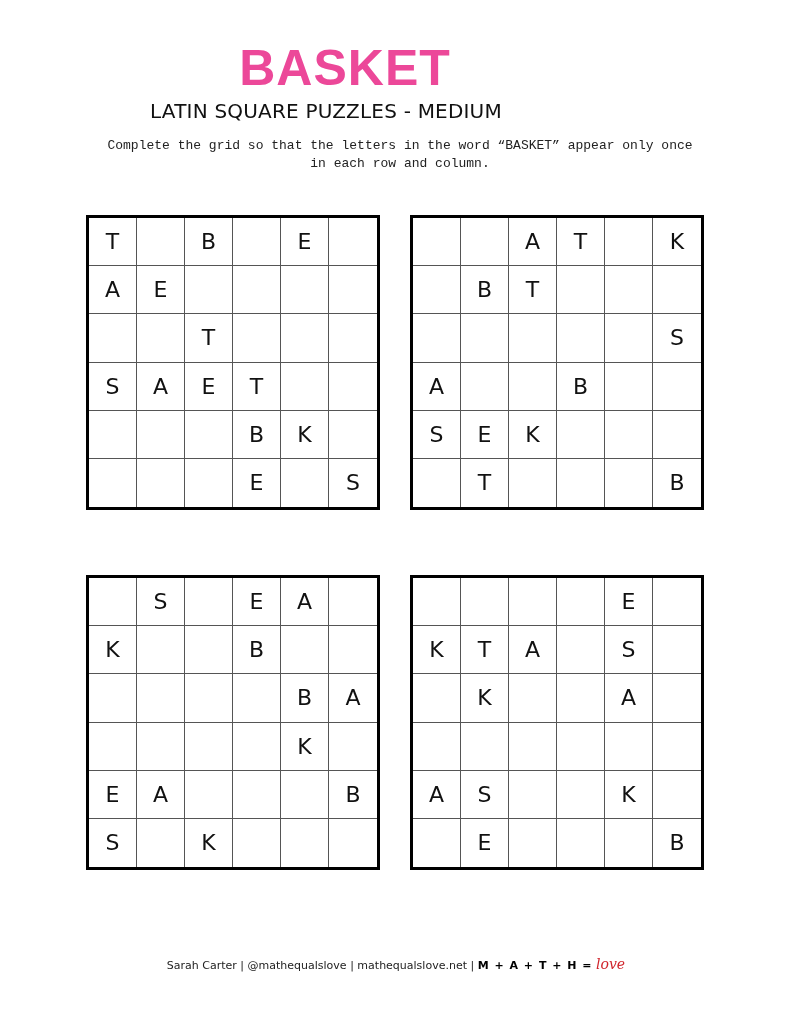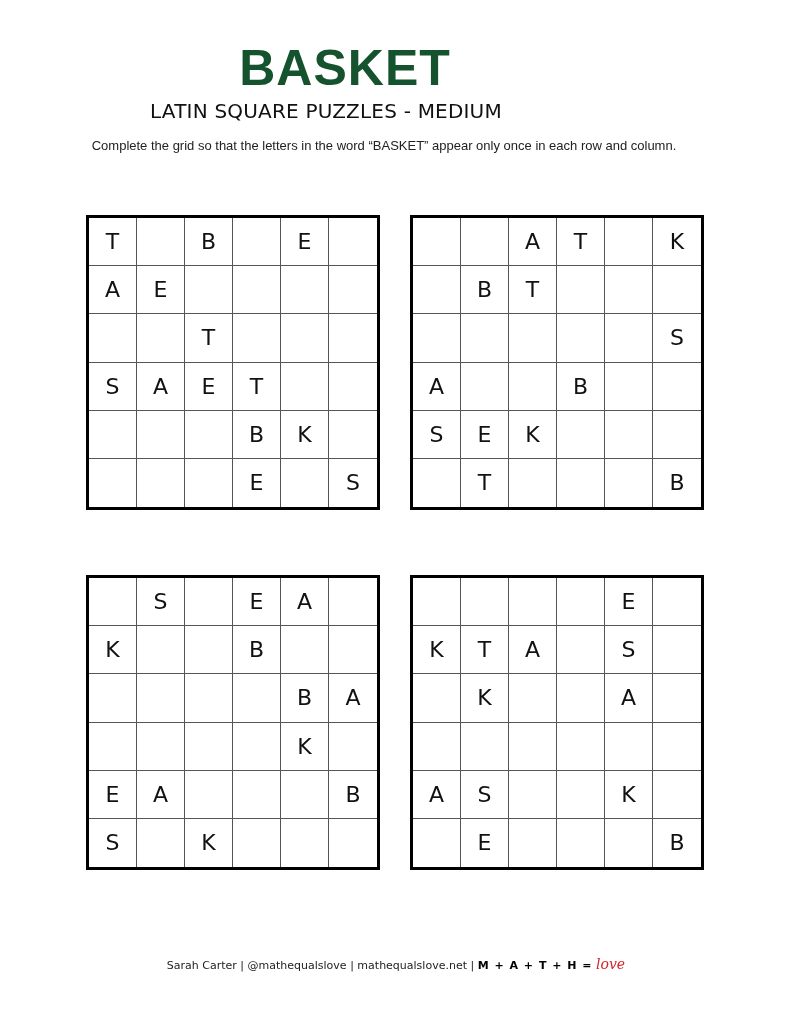--- a/index.html
+++ b/index.html
@@ -1,19 +1,19 @@
 <!DOCTYPE html>
 <html><head>
   <meta charset="utf-8">
   <style>
     html, body { margin: 0; padding: 0; background: #ffffff; }
     body { width: 792px; height: 1024px; position: relative; overflow: hidden; font-family: "DejaVu Sans", sans-serif; color: #111; }
-    .title { position: absolute; top: 38px; left: 0; width: 690px; text-align: center; font-family: "Liberation Sans", sans-serif; font-weight: bold; font-size: 50px; letter-spacing: 1px; line-height: 60px; color: #14532d; }
+    .title { position: absolute; top: 38px; left: 0; width: 690px; text-align: center; font-family: "Liberation Sans", sans-serif; font-weight: bold; font-size: 50px; letter-spacing: 1px; line-height: 60px; color: #ec4899; }
     .subtitle { position: absolute; top: 98px; left: 0; width: 652px; text-align: center; font-family: "DejaVu Sans", sans-serif; font-size: 20px; line-height: 26px; color: #111; letter-spacing: 0.2px; }
-    .instructions { position: absolute; top: 137px; left: 84px; width: 600px; text-align: center; font-family: Liberation Sans, sans-serif; font-size: 13px; line-height: 18px; color: #222; }
+    .instructions { position: absolute; top: 137px; left: 100px; width: 600px; text-align: center; font-family: Liberation Mono, monospace; font-size: 13px; line-height: 18px; color: #222; }
     .grid { position: absolute; width: 294px; height: 295px; border: 3px solid #000; box-sizing: border-box; display: grid; grid-template-columns: repeat(6, 1fr); grid-template-rows: repeat(6, 1fr); background: #fff; }
     .cell { border-right: 1px solid #555; border-bottom: 1px solid #555; display: flex; align-items: center; justify-content: center; font-family: "DejaVu Sans", sans-serif; font-size: 22px; color: #111; }
     .cell.last-col { border-right: none; }
     .cell.last-row { border-bottom: none; }
     .g1 { left: 86px; top: 215px; }
     .g2 { left: 410px; top: 215px; }
     .g3 { left: 86px; top: 575px; }
     .g4 { left: 410px; top: 575px; }
     .footer { position: absolute; top: 956px; left: 0; width: 792px; text-align: center; font-family: "DejaVu Sans", sans-serif; font-size: 11px; color: #222; white-space: nowrap; }
     .footer .brand { font-weight: bold; color: #000; letter-spacing: 1px; }

